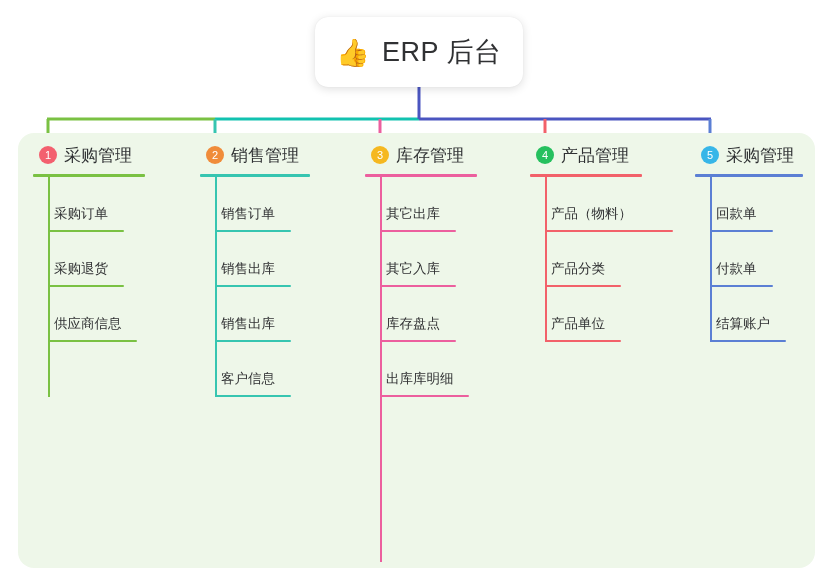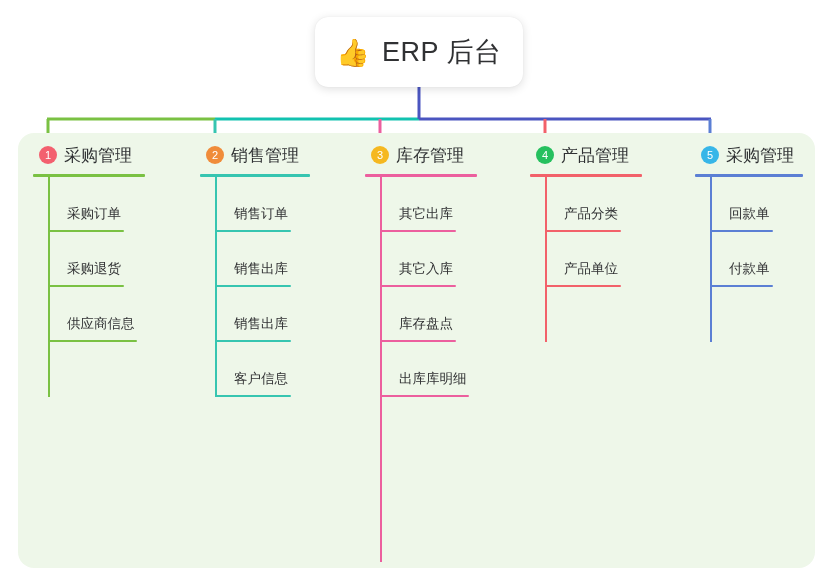--- a/index.html
+++ b/index.html
@@ -65,21 +65,21 @@
   .stem{
     position:absolute;left:15px;top:0;width:2px;
   }
   .node{
     position:relative;
     height:55px;
     display:flex;flex-direction:column;justify-content:flex-end;
   }
   .node-label{
     font-size:13.5px;color:#303133;white-space:nowrap;
-    margin-left:34px;margin-bottom:7px;
+    margin-left:21px;margin-bottom:7px;
     font-family:Liberation Serif, serif;
   }
   .node-rule{
     height:2px;margin-left:15px;border-radius:1px;
   }
 </style>
 </head>
 <body>
 
 <div id="stage">
@@ -180,20 +180,24 @@
       </div>
       <div class="col" style="left: 530px;">
         <div class="col-head">
           <span class="badge" style="background: rgb(37, 192, 94);">4</span>
           <span class="col-title">产品管理</span>
         </div>
         <div class="head-rule" style="background: rgb(242, 97, 106); width: 112px;"></div>
         <div class="col-body" style="height: 165px;">
           <div class="stem" style="background: rgb(242, 97, 106); height: 165px;"></div>
           <div class="node">
+            <div class="node-label">产品（物料）</div>
+            <div class="node-rule" style="background: rgb(242, 97, 106); width: 128px;"></div>
+          </div>
+          <div class="node">
             <div class="node-label">产品分类</div>
             <div class="node-rule" style="background: rgb(242, 97, 106); width: 76px;"></div>
           </div>
           <div class="node">
             <div class="node-label">产品单位</div>
             <div class="node-rule" style="background: rgb(242, 97, 106); width: 76px;"></div>
           </div>
         </div>
       </div>
       <div class="col" style="left: 695px;">
@@ -205,16 +209,20 @@
         <div class="col-body" style="height: 165px;">
           <div class="stem" style="background: rgb(91, 127, 212); height: 165px;"></div>
           <div class="node">
             <div class="node-label">回款单</div>
             <div class="node-rule" style="background: rgb(91, 127, 212); width: 63px;"></div>
           </div>
           <div class="node">
             <div class="node-label">付款单</div>
             <div class="node-rule" style="background: rgb(91, 127, 212); width: 63px;"></div>
           </div>
+          <div class="node">
+            <div class="node-label">结算账户</div>
+            <div class="node-rule" style="background: rgb(91, 127, 212); width: 76px;"></div>
+          </div>
         </div>
       </div>
     </div>
 </div>
 
 </body></html>

